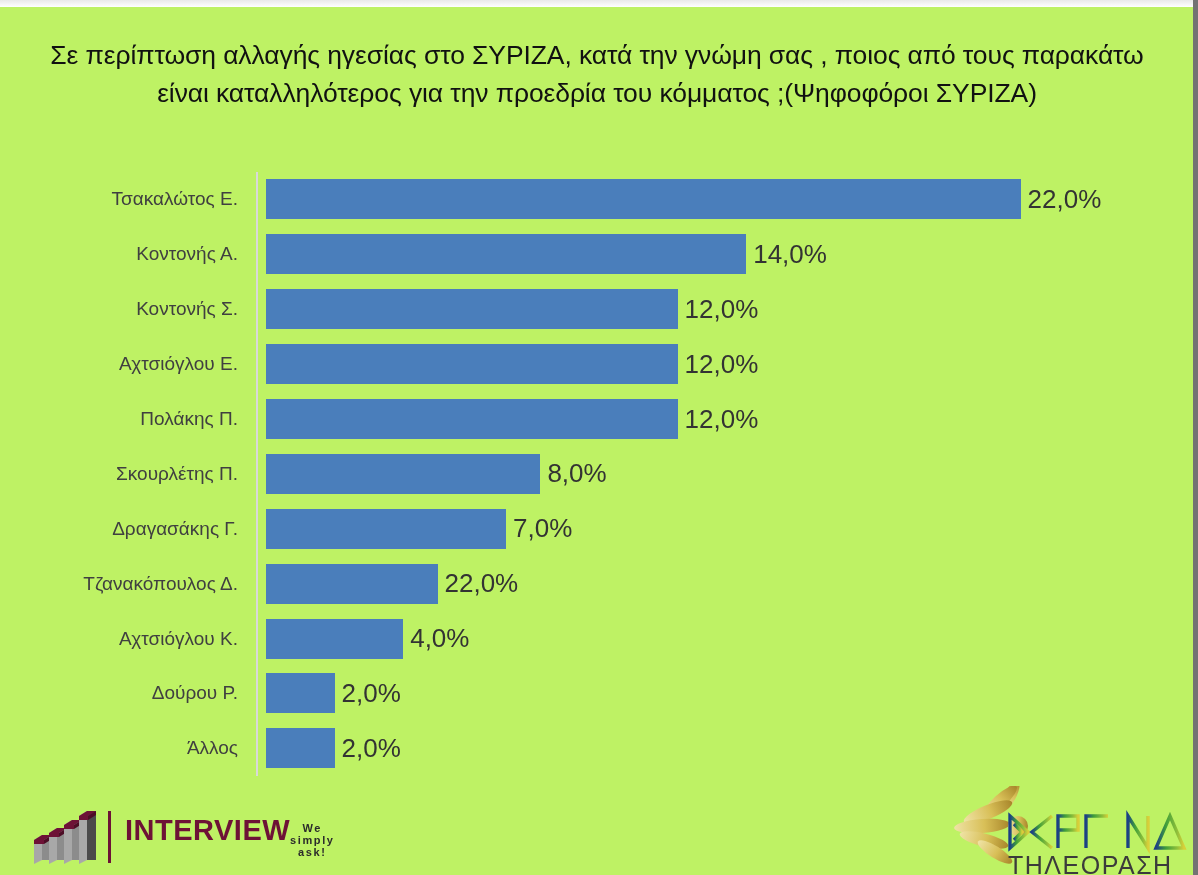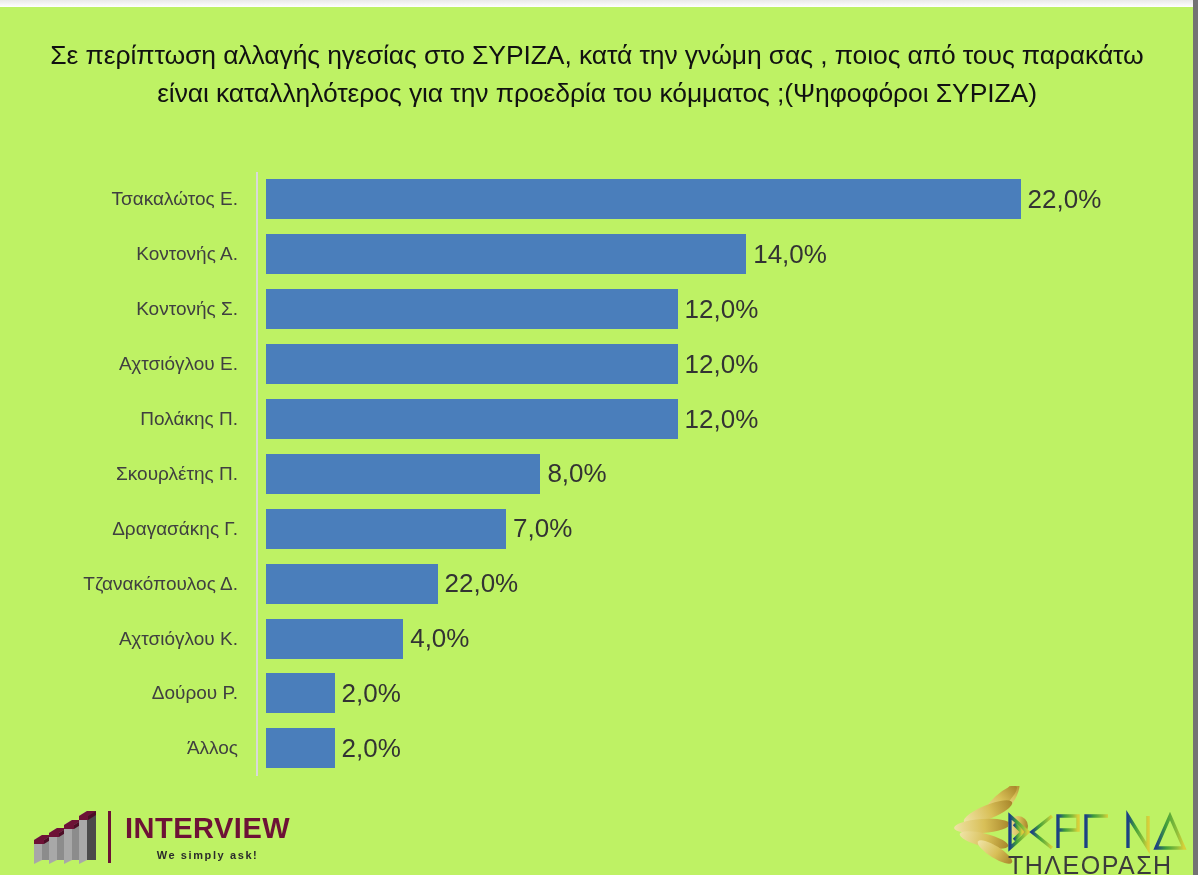--- a/index.html
+++ b/index.html
@@ -115,21 +115,21 @@
     display: flex;
     align-items: center;
   }
   .iv-bars { width: 66px; height: 58px; flex: none; }
   .iv-divider {
     width: 3px; height: 52px;
     background: #6d1236;
     margin: 0 14px 0 10px;
     flex: none;
   }
-  .iv-text { display: flex; flex-direction: column; justify-content: center; }
+  .iv-text { display: flex; flex-direction: row; justify-content: center; }
   .iv-name {
     font-size: 29px;
     font-weight: bold;
     color: #6d1236;
     letter-spacing: 0.5px;
     line-height: 1;
     font-family: "Liberation Sans", sans-serif;
   }
   .iv-tag {
     font-size: 11px;

